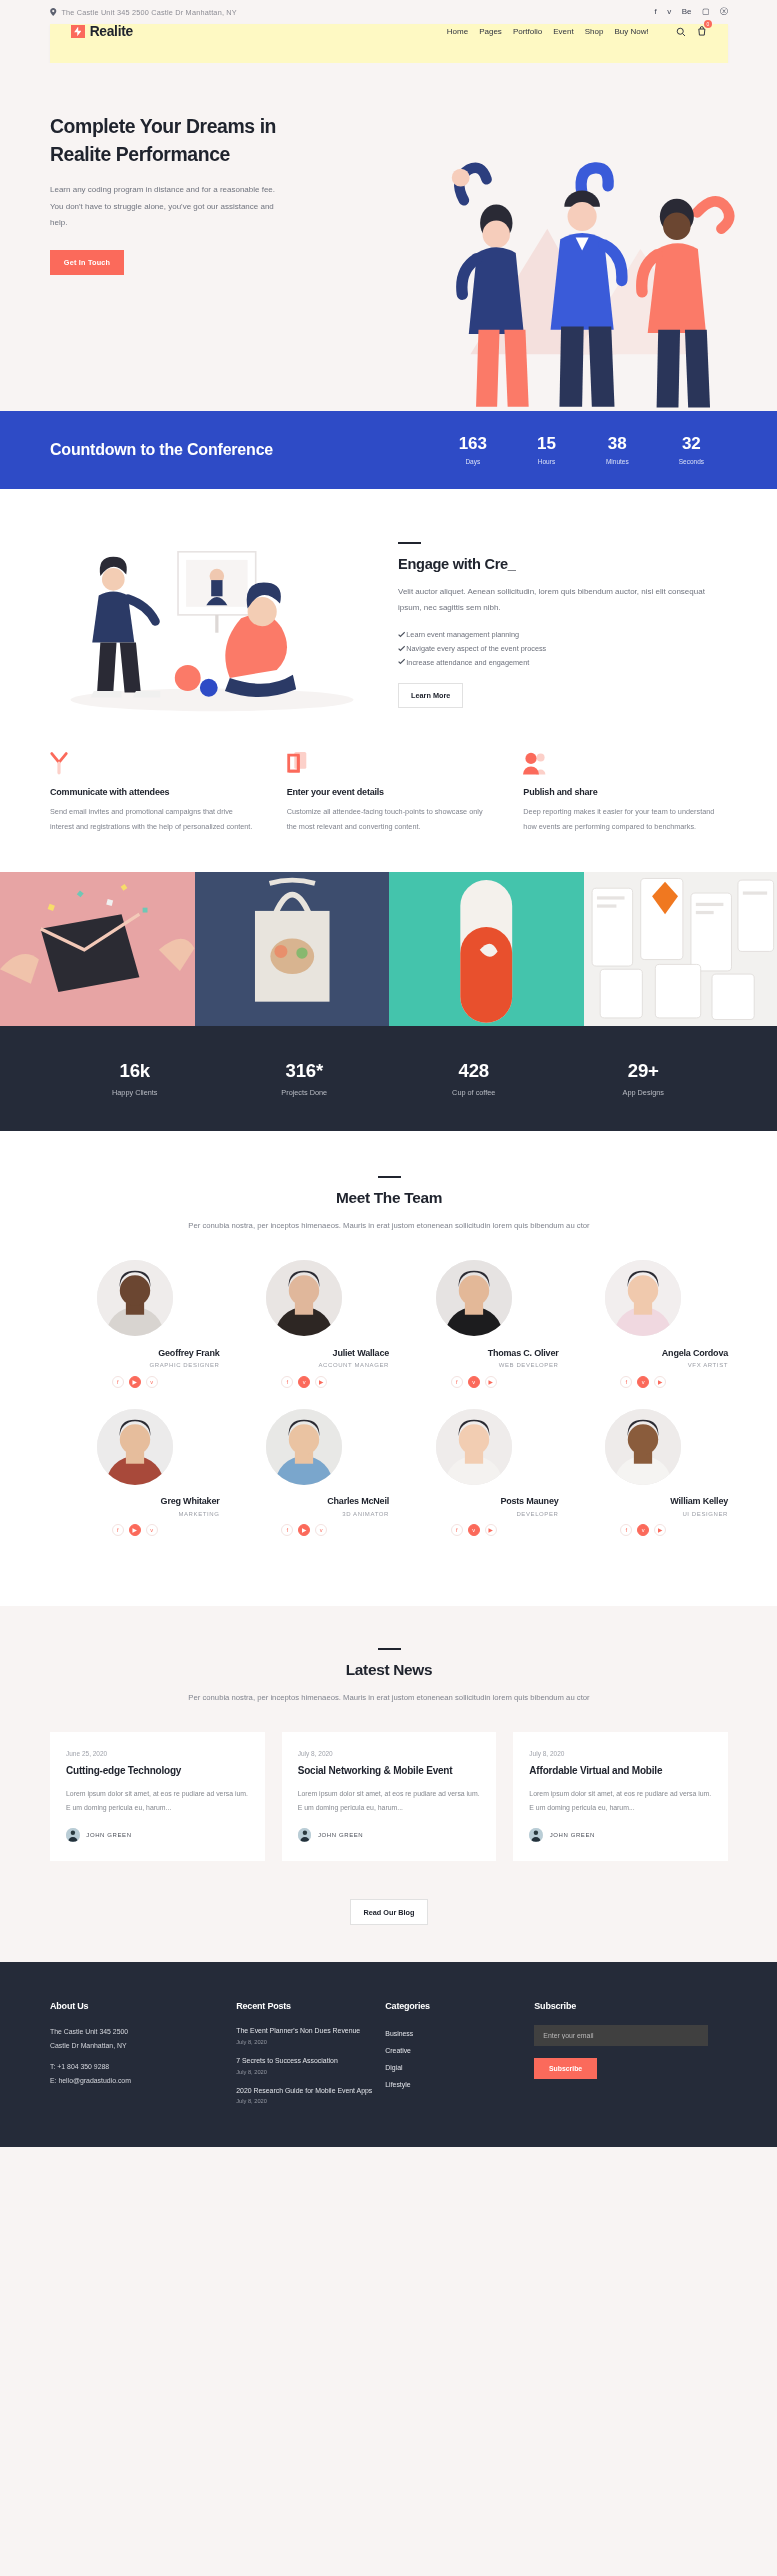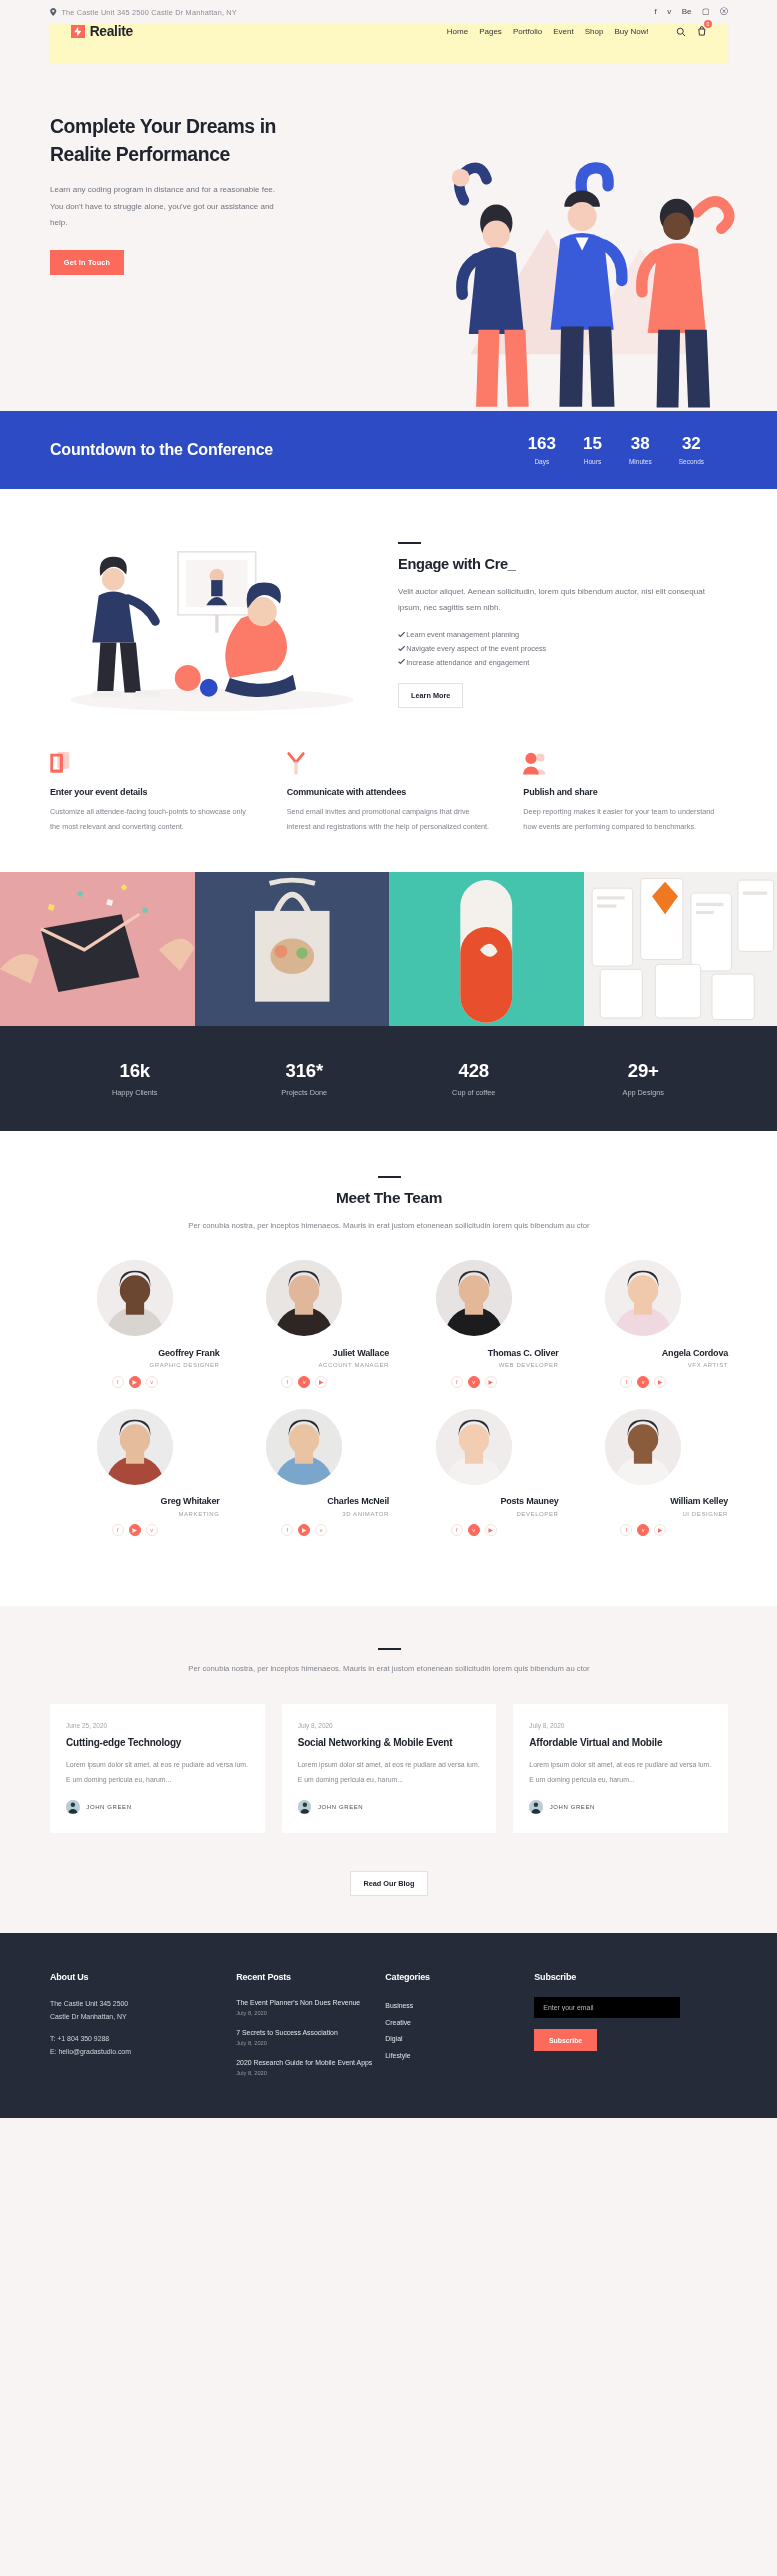--- a/index.html
+++ b/index.html
@@ -49,21 +49,21 @@
     font-size:7.3px; font-weight:bold; padding:8px 13.8px; border:none; cursor:pointer; letter-spacing:0.2px;
   }
   .hero-art { position:absolute; right:24px; top:24px; width:381px; height:340px; z-index:2; }
 
   
   .countdown {
     background:#2e4bc6; color:#fff; padding:24px 50px;
     display:flex; align-items:center;
   }
   .countdown h2 { font-size:16px; font-weight:bold; letter-spacing:-0.2px; }
-  .cd-list { margin-left:auto; display:flex; gap:27px; padding-right:24px; }
+  .cd-list { margin-left:auto; display:flex; gap:50px; padding-right:24px; }
   .cd-item { text-align:center; }
   .cd-num { font-size:17px; font-weight:bold; line-height:1.1; }
   .cd-lbl { font-size:6.5px; margin-top:4px; color:#d9e0f7; }
 
   
   .engage { background:#fff; padding:45px 50px 32px; display:flex; gap:24px; align-items:center; }
   .engage-art { width:324px; height:178px; flex:none; }
   .engage-txt { flex:1; padding-top:4.9px; }
   .rule { width:23px; height:1.6px; background:#20242e; margin-bottom:12px; }
   .engage-txt h2 { font-size:14.6px; font-weight:bold; letter-spacing:-0.3px; color:#20242e; }
@@ -132,21 +132,21 @@
   .fcol.about { flex:1.25; }
   .fcol.sub { flex:1.3; }
   .fcol h4 { font-size:9px; font-weight:bold; margin-bottom:14.6px; letter-spacing:-0.2px; }
   .fcol .line { font-size:6.9px; line-height:1.95; color:#d4d6dc; }
   .fcol .gap { height:8px; }
   .post { margin-bottom:10.5px; }
   .post-title { font-size:6.9px; line-height:1.7; color:#e3e5ea; cursor:pointer; }
   .post-date { font-size:5.7px; color:#9498a2; margin-top:1.6px; }
   .cat { font-size:6.9px; color:#e3e5ea; padding:4.9px 0; cursor:pointer; }
   .sub-input {
-    width:146px; height:21px; background:#000000; border:none; padding:0 9px;
+    width:174px; height:21px; background:#404040; border:none; padding:0 9px;
     font-size:6.9px; color:#8f9299; font-family:"Liberation Sans", sans-serif;
   }
   .sub-input::placeholder { color:#b9b8b8; }
   .btn-sub {
     margin-top:11.3px; display:inline-block; background:#fb6a5b; color:#fff; border:none;
     font-size:6.9px; font-weight:bold; padding:7.3px 14.6px; cursor:pointer;
   }
 </style>
 </head>
 <body>
@@ -307,38 +307,38 @@
         <span>Increase attendance and engagement</span>
       </div>
     </div>
     <button class="btn-outline">Learn More</button>
   </div>
 </div>
 
 <div class="features">
   <div class="feat">
     <div class="feat-icon">
+      <svg width="18" height="24" viewBox="0 0 22 30">
+          <path d="M2 2 L11 13 L20 2" fill="none" stroke="#fb6a5b" stroke-width="3.5" stroke-linecap="round"></path>
+          <rect x="9" y="12" width="4" height="16" rx="2" fill="#fcd0c9"></rect>
+        </svg>
+    </div>
+    <h3>Communicate with attendees</h3>
+    <p>Send email invites and promotional campaigns that drive interest and registrations with the help of personalized content.</p>
+  </div>
+  <div class="feat">
+    <div class="feat-icon">
       <svg width="21" height="24" viewBox="0 0 26 30">
           <rect x="9" y="0" width="15" height="21" rx="2" fill="#fcd0c9"></rect>
           <path d="M2 4h12v20H2z" fill="none" stroke="#fb6a5b" stroke-width="3.5"></path>
           <path d="M14 4v20H2" fill="none" stroke="#fb6a5b" stroke-width="3.5"></path>
         </svg>
     </div>
     <h3>Enter your event details</h3>
     <p>Customize all attendee-facing touch-points to showcase only the most relevant and converting content.</p>
-  </div>
-  <div class="feat">
-    <div class="feat-icon">
-      <svg width="18" height="24" viewBox="0 0 22 30">
-          <path d="M2 2 L11 13 L20 2" fill="none" stroke="#fb6a5b" stroke-width="3.5" stroke-linecap="round"></path>
-          <rect x="9" y="12" width="4" height="16" rx="2" fill="#fcd0c9"></rect>
-        </svg>
-    </div>
-    <h3>Communicate with attendees</h3>
-    <p>Send email invites and promotional campaigns that drive interest and registrations with the help of personalized content.</p>
   </div>
   <div class="feat">
     <div class="feat-icon">
       <svg width="24" height="24" viewBox="0 0 30 30">
           <circle cx="22" cy="7" r="5" fill="#fcd0c9"></circle>
           <path d="M16 28a6 6 0 0 1 12 0z" fill="#fcd0c9"></path>
           <circle cx="10" cy="8" r="7" fill="#fb6a5b"></circle>
           <path d="M0 28a10 10 0 0 1 20 0z" fill="#fb6a5b"></path>
         </svg>
     </div>
@@ -554,20 +554,21 @@
           <span class="ms solid">ᴠ</span>
           <span class="ms">▶</span>
         </div>
       </div>
     </div>
 </div>
 
 <div class="news">
   <div class="sec-head">
     <div class="rule"></div>
+    <h2>Latest News</h2>
     <p>Per conubia nostra, per inceptos himenaeos. Mauris in erat justom etonenean sollicitudin lorem quis bibendum au ctor</p>
   </div>
   <div class="news-grid">
     <div class="card">
       <div class="card-date">June 25, 2020</div>
       <h3>Cutting-edge Technology</h3>
       <p>Lorem ipsum dolor sit amet, at eos re pudiare ad versa ium. E um doming pericula eu, harum...</p>
       <div class="card-author">
         <div class="pic"><svg viewBox="0 0 20 20" style="width:100%;height:100%">
               <rect width="20" height="20" fill="#b9cdd6"></rect>

